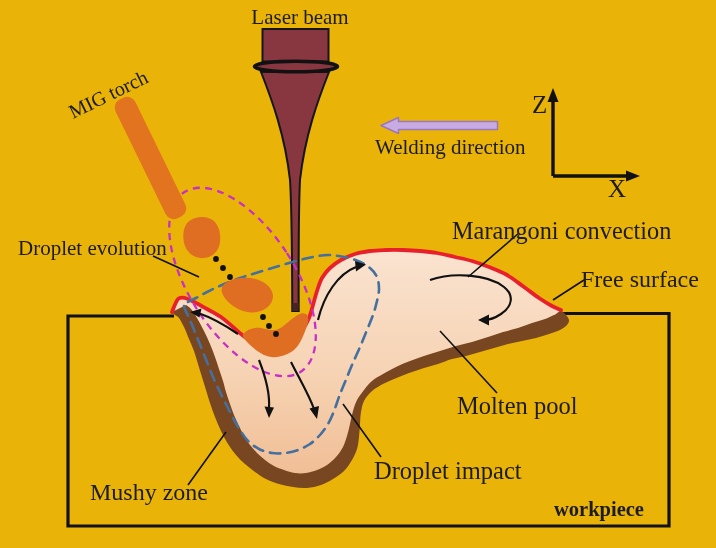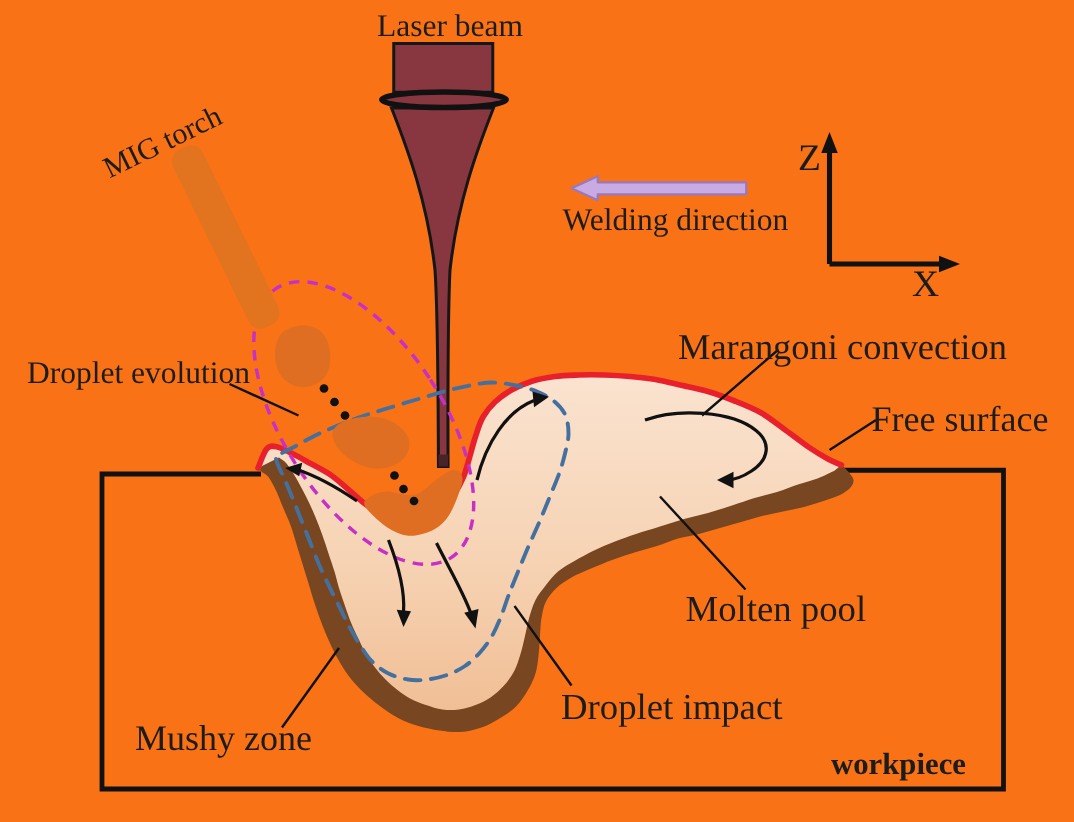--- a/index.html
+++ b/index.html
@@ -1,16 +1,16 @@
 <!DOCTYPE html>
 <html><head>
 <meta charset="utf-8">
 <style>
   html,body{margin:0;padding:0;background:#ffffff;}
-  #wrap{position:relative;width:716px;height:548px;background:#f97316;overflow:hidden;}
+  #wrap{position:relative;width:716px;height:548px;background:#eab308;overflow:hidden;}
   svg{position:absolute;left:0;top:0;}
   text{font-family:"Liberation Serif", serif;fill:#1c1c1c;}
 </style>
 </head>
 <body>
 <div id="wrap">
 <svg width="716" height="548" viewBox="0 0 716 548">
   <defs>
     <linearGradient id="peach" x1="0" y1="250" x2="0" y2="485" gradientUnits="userSpaceOnUse">
       <stop offset="0" stop-color="#FAE3D0"></stop>

